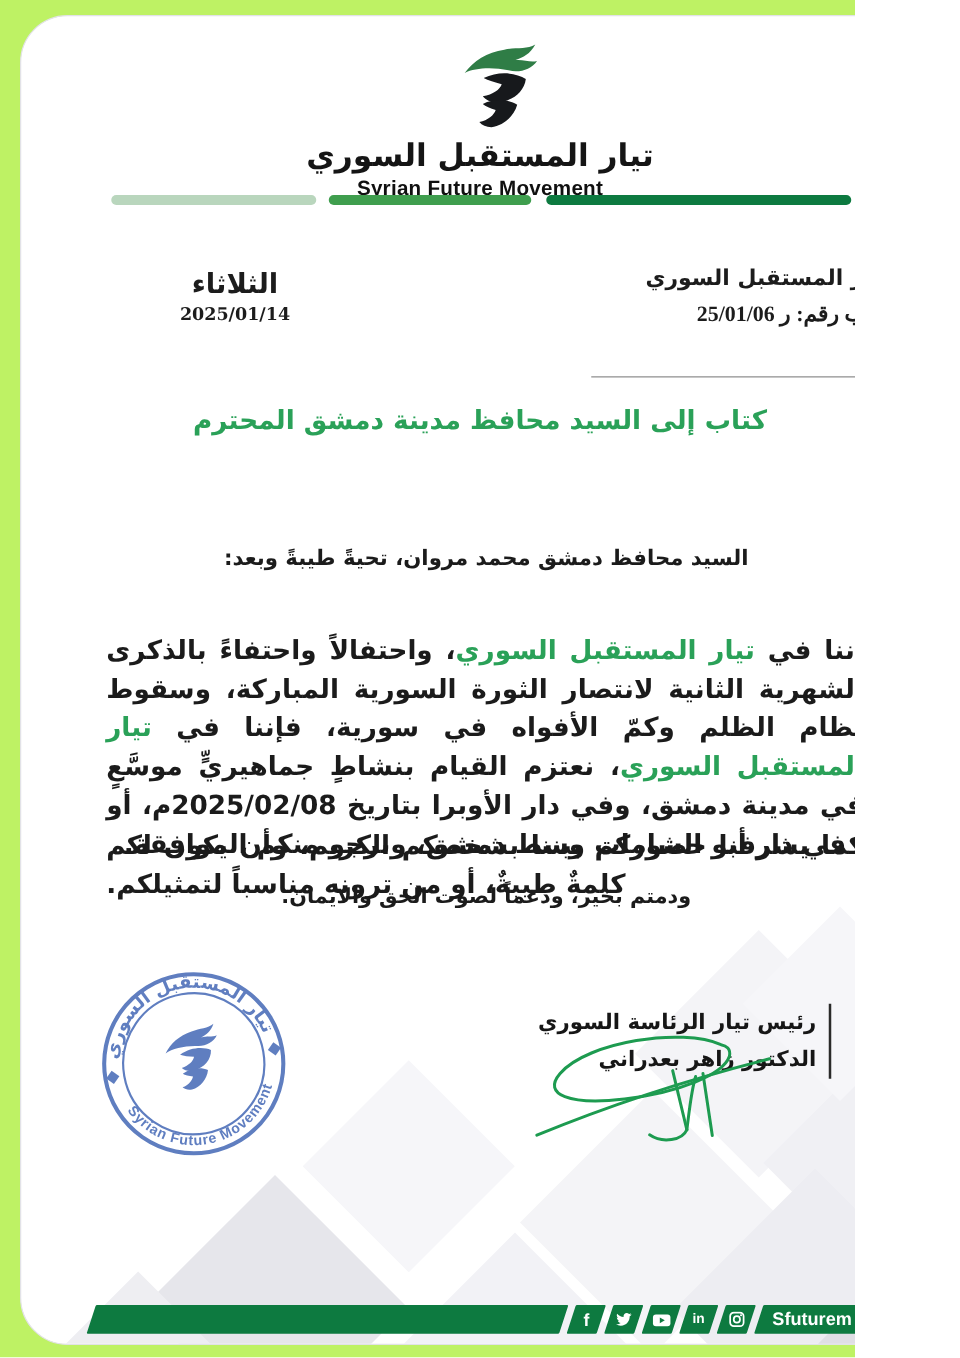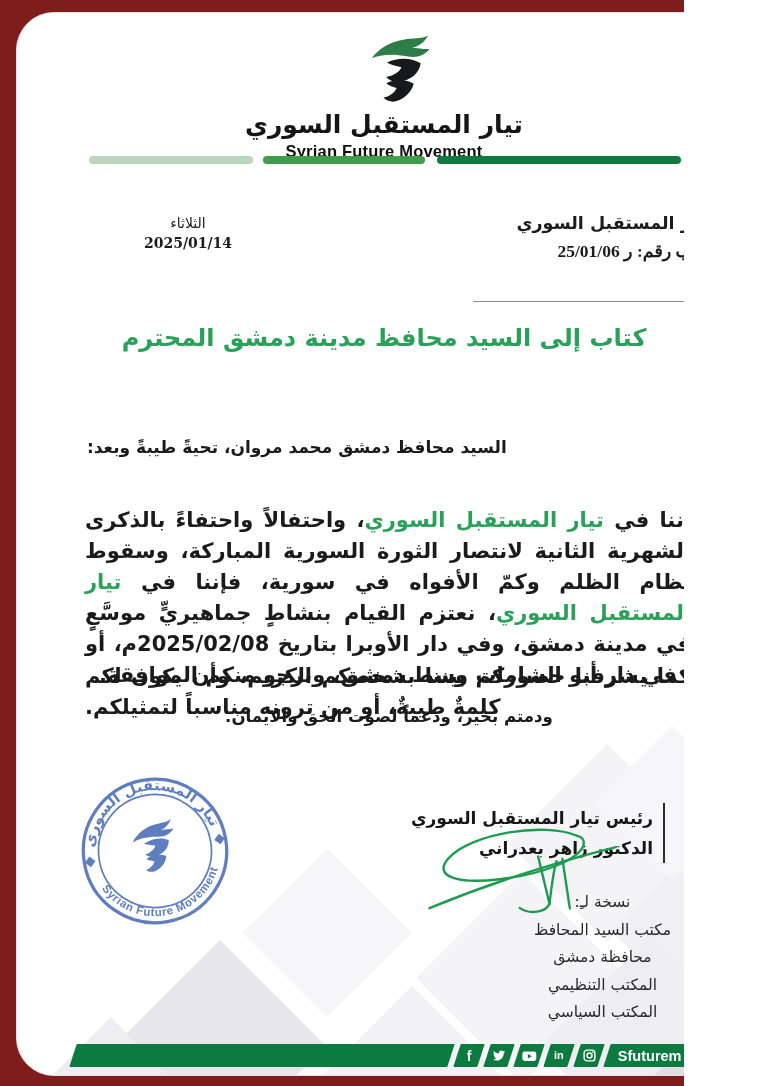--- a/index.html
+++ b/index.html
@@ -1,16 +1,16 @@
 <!DOCTYPE html>
 <html lang="ar"><head>
 <meta charset="utf-8">
 <style>
   html,body{margin:0;padding:0;background:#ffffff;}
-  .page{position:relative;width:684px;height:1086px;background:#7f1d1d;overflow:hidden;
+  .page{position:relative;width:684px;height:1086px;background:#bef264;overflow:hidden;
         font-family:"DejaVu Sans",sans-serif;}
   .card{position:absolute;left:16px;top:12px;width:734px;height:1062px;background:#ffffff;
         border:1px solid #e2e2e7;border-radius:38px;overflow:hidden;}
   
   .diamond{position:absolute;transform:rotate(45deg);z-index:0;}
   .d1{left:520px;top:760px;width:140px;height:140px;background:#f4f4f7;}
   .d2{left:630px;top:830px;width:175px;height:175px;background:#f0f0f4;}
   .d3{left:430px;top:890px;width:150px;height:150px;background:#f4f4f7;}
   .d4{left:555px;top:955px;width:160px;height:160px;background:#ededf2;}
   .d5{left:330px;top:1000px;width:130px;height:130px;background:#f2f2f6;}
@@ -28,25 +28,25 @@
   .bar{position:absolute;top:143px;height:8px;border-radius:4px;z-index:2;}
   .bar1{left:72px;width:164px;}
   .bar2{left:246px;width:162px;}
   .bar3{left:420px;width:244px;}
   
   .meta-right{right:40px;top:196px;text-align:right;direction:rtl;font-size:17.5px;font-weight:600;
               color:#1c1c1c;line-height:28px;}
   .serif-digits{font-family:Liberation Serif, serif;}
   .ref-divider{right:40px;top:288px;width:238px;height:0;border-top:1.4px solid #8f8f8f;}
   .meta-left{left:92px;top:202px;width:158px;text-align:center;direction:rtl;color:#1c1c1c;}
-  .weekday{font-size:14px;font-weight:400;}
+  .weekday{font-size:22px;font-weight:700;}
   .date-val{font-size:14px;font-weight:600;font-family:"DejaVu Serif","DejaVu Sans",sans-serif;margin-top:4px;}
   
-  .title{left:0;right:0;top:311px;text-align:center;direction:rtl;font-size:24px;font-weight:bold;}
-  .salutation{left:70px;right:60px;top:424px;direction:rtl;text-align:left;font-size:17px;font-weight:bold;color:#1b1b1b;}
+  .title{left:0;right:0;top:311px;text-align:center;direction:rtl;font-size:21px;font-weight:bold;}
+  .salutation{left:70px;right:60px;top:424px;direction:rtl;text-align:center;font-size:17px;font-weight:bold;color:#1b1b1b;}
   .para{left:68px;right:60px;direction:rtl;text-align:justify;font-size:21px;font-weight:bold;
         color:#1b1b1b;line-height:31px;}
   .p1{top:471px;text-align-last:center;}
   .p2{top:627px;text-align-last:left;}
   .closing{left:70px;right:60px;top:694px;direction:rtl;text-align:center;font-size:16.6px;font-weight:bold;color:#1b1b1b;}
   .green-inline{font-weight:bold;}
   
   .sig-block{right:86px;top:790px;text-align:right;direction:rtl;font-size:17px;font-weight:bold;color:#161616;
              line-height:30px;border-left:none;padding-left:0;padding-right:10px;border-right:2px solid #2a2a2a;}
   .sig-svg{right:110px;top:806px;width:220px;height:100px;transform:rotate(-4deg);}
@@ -109,21 +109,21 @@
 
     <div class="z salutation">السيد محافظ دمشق محمد مروان، تحيةً طيبةً وبعد:</div>
 
     <p class="z para p1"><span>إننا في </span><span class="green-inline" style="color:#2aa158">تيار المستقبل السوري</span><span>، واحتفالاً واحتفاءً بالذكرى الشهرية الثانية لانتصار الثورة السورية المباركة، وسقوط نظام الظلم وكمّ الأفواه في سورية، فإننا في </span><span class="green-inline" style="color:#2aa158">تيار المستقبل السوري</span><span>، نعتزم القيام بنشاطٍ جماهيريٍّ موسَّعٍ في مدينة دمشق، وفي دار الأوبرا بتاريخ 2025/02/08م، أو في دار أبو الشامات وسط دمشق، ونرجو منكم الموافقة.</span></p>
 
     <p class="z para p2">كما يشرفنا حضوركم بيننا بشخصكم الكريم، وأن يكون لكم كلمةٌ طيبةٌ، أو من ترونه مناسباً لتمثيلكم.</p>
 
     <div class="z closing">ودمتم بخير، ودعماً لصوت الحق والايمان.</div>
 
     <div class="z sig-block">
-      <div>رئيس تيار المستقبل السوري</div>
+      <div>رئيس تيار الرئاسة السوري</div>
       <div>الدكتور زاهر بعدراني</div>
     </div>
     <svg class="z sig-svg" viewBox="0 0 220 100">
       <g fill="none" stroke="#1d9b50" stroke-width="2.4" stroke-linecap="round">
         <path d="M158,20 C128,4 52,10 28,34 C12,50 34,60 78,58 C122,56 158,44 164,30 C166,24 162,21 158,20 Z"></path>
         <path d="M6,82 C60,64 130,46 196,34"></path>
         <path d="M118,38 L126,86"></path>
         <path d="M126,86 C130,66 132,54 136,44"></path>
         <path d="M142,42 L146,92"></path>
         <path d="M96,88 C106,96 122,94 126,86"></path>
@@ -145,27 +145,20 @@
       <text font-size="10.5" font-weight="bold" letter-spacing="0.6" fill="#4a6db8" font-family="Liberation Sans, sans-serif">
         <textPath href="#arcBot" startOffset="50%" text-anchor="middle">Syrian Future Movement</textPath>
       </text>
       <g transform="translate(49,42) scale(0.47)">
         <path d="M4,36 C14,22 30,12 50,9 C64,6 76,9 86,3 C80,14 72,18 63,21 C72,20 80,24 88,22 C81,32 68,36 55,33 C36,29 16,30 4,36 Z" fill="#4a6db8"></path>
         <path d="M26,42 C44,33 64,36 75,43 C73,58 60,68 44,70 C36,71 29,68 25,63 C37,61 45,55 47,49 C39,47 31,45 26,42 Z" fill="#4a6db8"></path>
         <path d="M25,72 C40,65 55,67 65,73 C61,87 49,97 35,99 C29,99 24,97 21,93 C31,91 38,85 40,79 C34,77 28,75 25,72 Z" fill="#4a6db8"></path>
       </g>
     </svg>
 
-    <div class="z cc">
-      <div>نسخة لـِ:</div>
-      <div>مكتب السيد المحافظ</div>
-      <div>محافظة دمشق</div>
-      <div>المكتب التنظيمي</div>
-      <div>المكتب السياسي</div>
-    </div>
 
     <div class="footer">
       <div class="fbar" style="background:#0d7a40"></div>
       <div class="badge" style="background:#0d7a40">
         <span class="glyph glyph-f">f</span>
       </div>
       <div class="badge" style="background:#0d7a40">
         <svg width="14" height="12" viewBox="0 0 14 12">
             <path fill="#fff" d="M13.5,1.6c-0.5,0.2-1,0.4-1.5,0.4c0.5-0.3,0.9-0.8,1.1-1.4c-0.5,0.3-1.1,0.5-1.7,0.6C10.9,0.7,10.2,0.4,9.5,0.4C8.1,0.4,7,1.5,7,2.9c0,0.2,0,0.4,0.1,0.6C5,3.4,3.1,2.4,1.9,0.9C1.7,1.3,1.6,1.7,1.6,2.1c0,0.9,0.4,1.6,1.1,2.1C2.3,4.2,1.9,4.1,1.6,3.9v0c0,1.2,0.9,2.2,2,2.5C3.4,6.5,3.1,6.5,2.9,6.5c-0.2,0-0.3,0-0.5,0c0.3,1,1.2,1.7,2.3,1.8c-0.9,0.7-1.9,1.1-3.1,1.1c-0.2,0-0.4,0-0.6,0c1.1,0.7,2.4,1.1,3.8,1.1c4.6,0,7.1-3.8,7.1-7.1V3C12.6,2.6,13.1,2.1,13.5,1.6z"></path>
           </svg>

